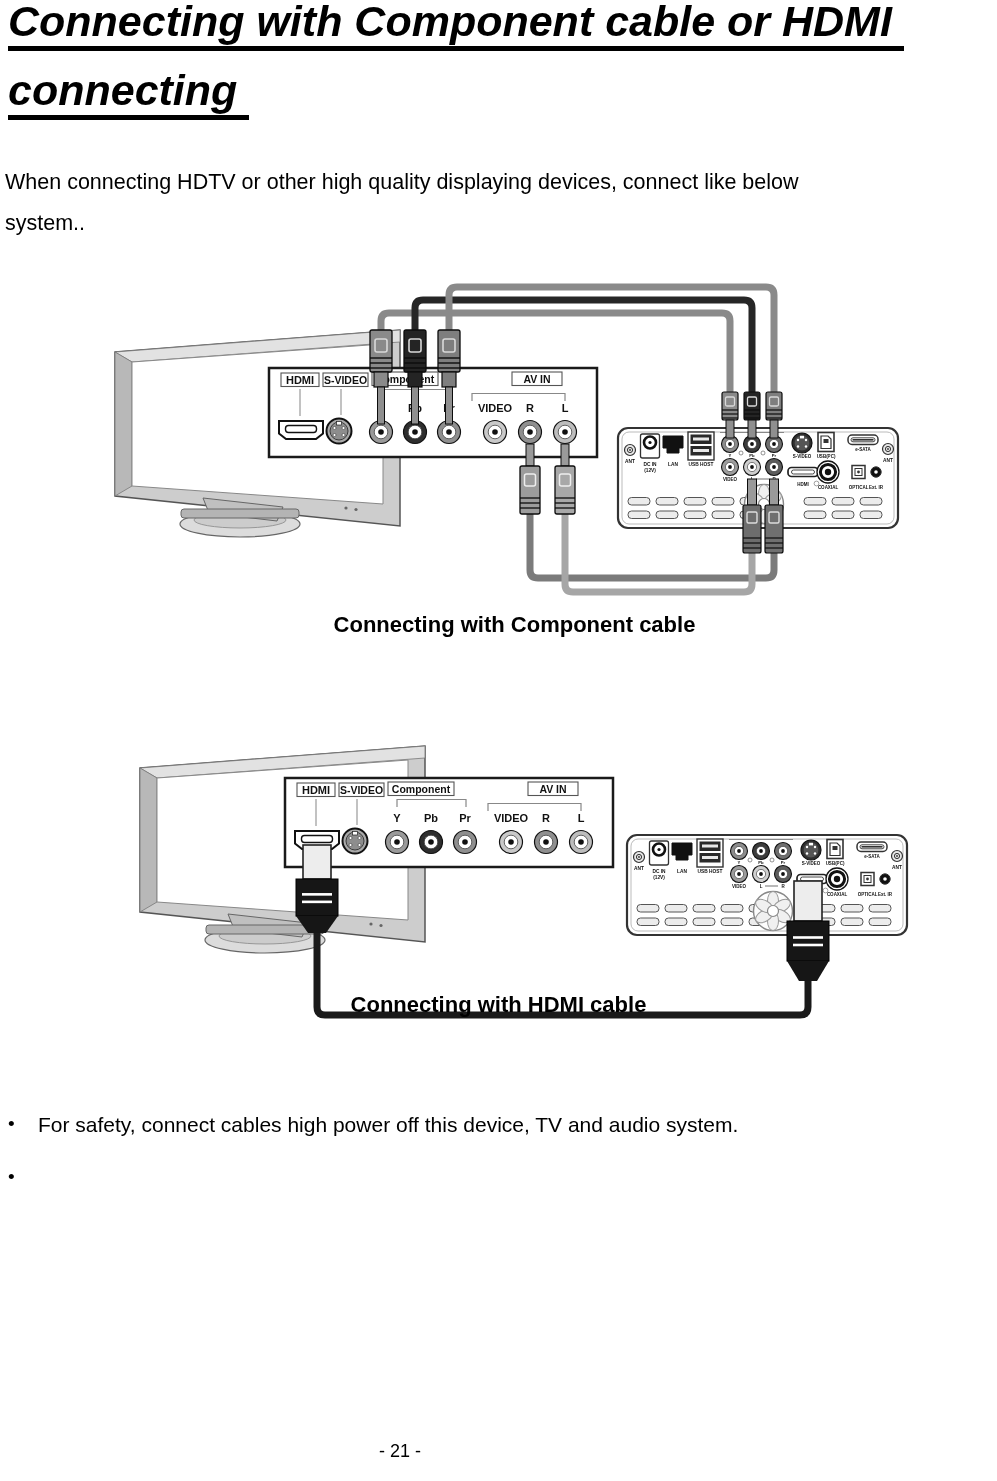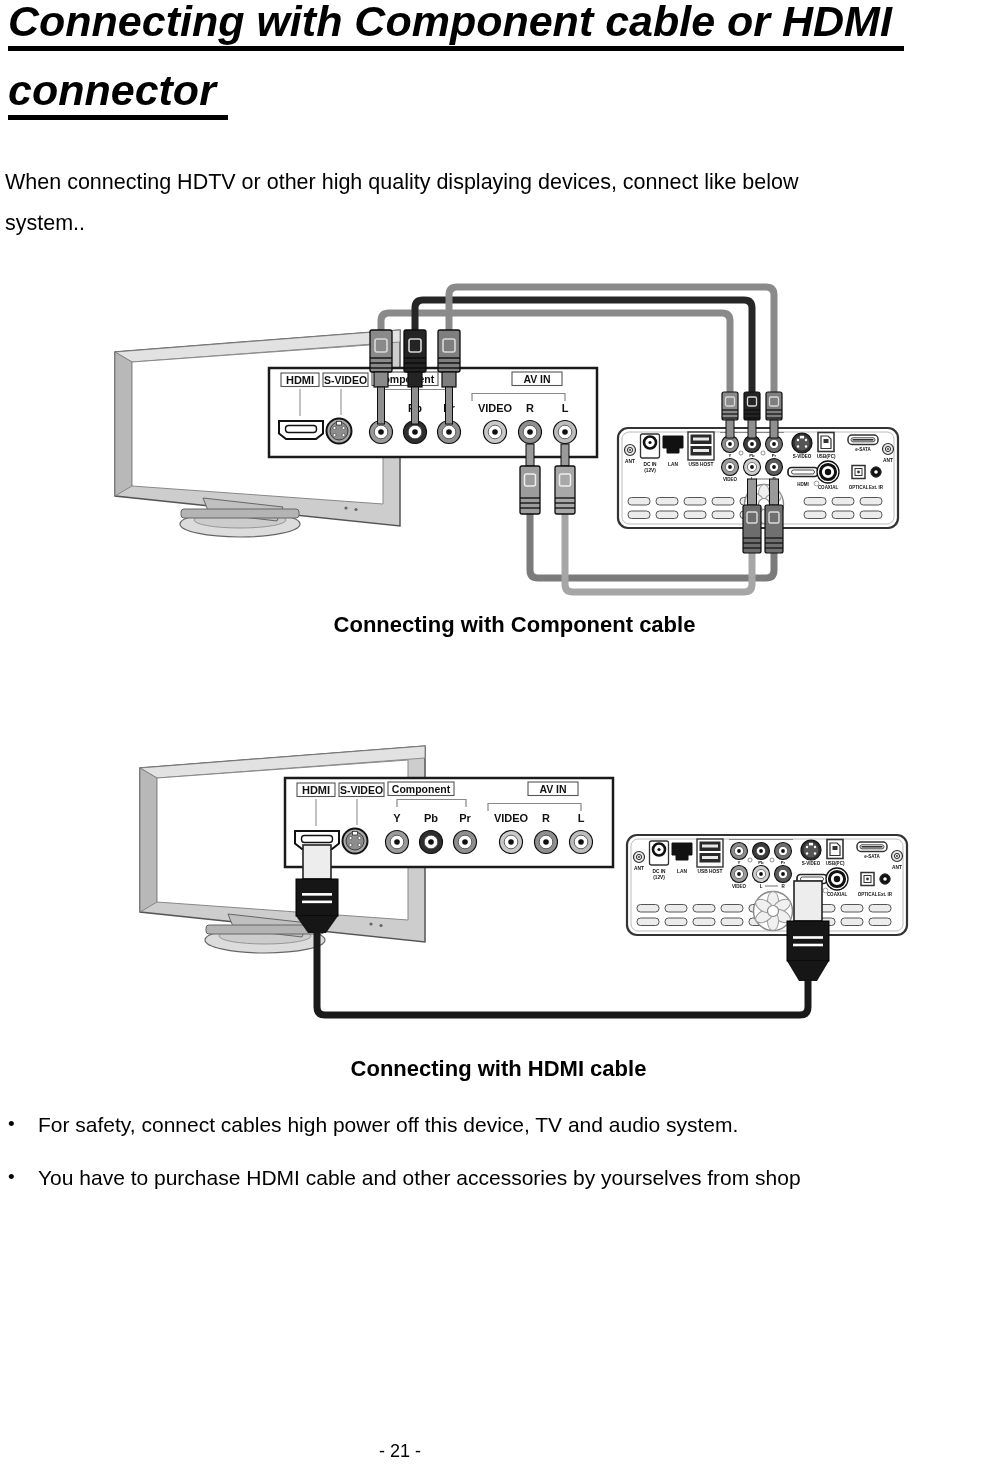--- a/index.html
+++ b/index.html
@@ -12,37 +12,37 @@
   .title-line{display:inline-block;border-bottom:5px solid #000;padding:0 12px 3px 0;}
   .title-row2{margin-top:18px;}
   .intro{position:absolute;left:5px;top:162px;margin:0;font-size:21.5px;
     font-weight:normal;line-height:41px;}
   .diagram{position:absolute;left:0;}
   #diagram1{top:258px;}
   #diagram2{top:725px;}
   .caption{position:absolute;left:0;width:997px;text-align:center;
     font-size:22px;font-weight:bold;}
   .cap1{top:612px;padding-left:16px;}
-  .cap2{top:1056px;}
+  .cap2{top:992px;}
   .notes{position:absolute;left:0;top:1112px;width:997px;}
   .note{position:relative;padding-left:38px;font-size:21px;font-weight:normal;
     line-height:26px;margin-bottom:27px;}
   .nbullet{position:absolute;left:8px;top:-1px;font-size:19px;}
   .pageno{position:absolute;left:0;top:1441px;width:800px;text-align:center;
     font-size:18px;}
   svg text{font-family:"Liberation Sans",sans-serif;}
 </style>
 </head>
 <body>
 
 <div class="page">
 
   <h1 class="title">
     <div><span class="title-line">Connecting with Component cable or HDMI</span></div>
-    <div class="title-row2"><span class="title-line">connector</span></div>
+    <div class="title-row2"><span class="title-line">connecting</span></div>
   </h1>
 
   <p class="intro">
     <span>When connecting HDTV or other high quality displaying devices, connect like below</span><br>
     <span>system..</span>
   </p>
 
   <svg id="diagram1" class="diagram" width="997" height="345" viewBox="0 258 997 345">
       <g transform="translate(115,328)">
         <ellipse cx="125" cy="196" rx="60" ry="13" fill="#dcdcdc" stroke="#666" stroke-width="1.2"></ellipse>
@@ -472,18 +472,17 @@
 
   <div class="caption cap2">Connecting with HDMI cable</div>
 
   <div class="notes">
     <div class="note">
       <span class="nbullet">•</span>
       <span>For safety, connect cables high power off this device, TV and audio system.</span>
     </div>
     <div class="note">
       <span class="nbullet">•</span>
-      <span>You have to purchase HDMI cable and other accessories by yourselves from shop</span>
     </div>
   </div>
 
   <div class="pageno">- 21 -</div>
 </div>
 
 </body></html>

